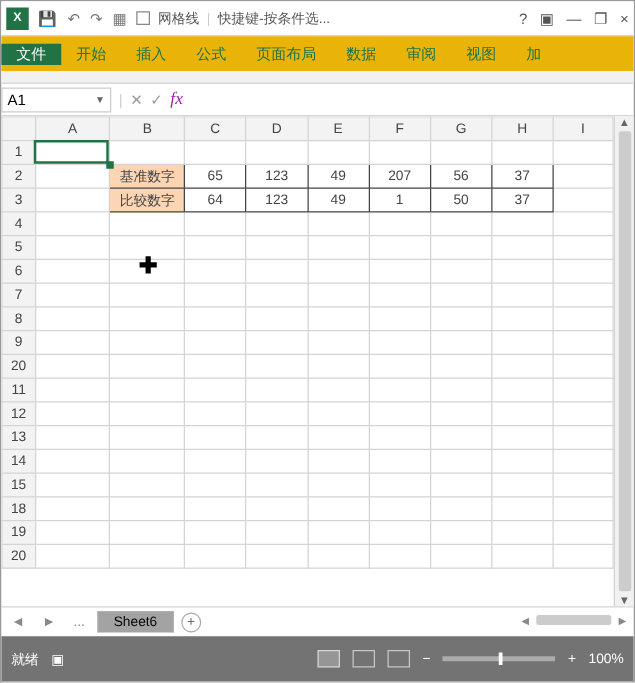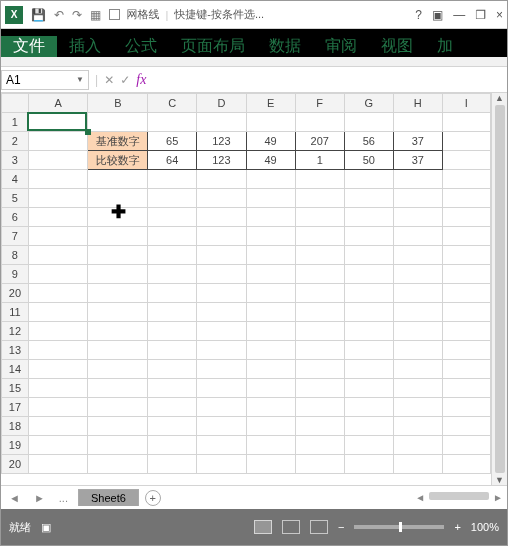--- a/index.html
+++ b/index.html
@@ -5,21 +5,21 @@
 * { box-sizing: border-box; margin: 0; padding: 0; font-family: "Microsoft YaHei", Arial, sans-serif; }
 body { width: 508px; height: 546px; background: #fff; overflow: hidden; border: 1px solid #999; display: flex; flex-direction: column; }
 .titlebar { height: 28px; background: #fff; border-bottom: 1px solid #d4d4d4; display: flex; align-items: center; padding: 0 4px; font-size: 11px; color: #555; }
 .titlebar .app-icon { width: 18px; height: 18px; background: #217346; color: #fff; display: flex; align-items: center; justify-content: center; font-size: 10px; font-weight: bold; margin-right: 8px; }
 .titlebar .qat { display: flex; gap: 8px; align-items: center; }
 .titlebar .qat span { color: #777; font-size: 12px; }
 .titlebar .mid { flex: 1; display: flex; align-items: center; gap: 6px; margin-left: 8px; }
 .titlebar .winctl { display: flex; gap: 10px; align-items: center; }
 .titlebar .winctl span { font-size: 12px; color: #555; cursor: pointer; }
 .check { width: 11px; height: 11px; border: 1px solid #888; display: inline-block; }
-.ribbon-tabs { height: 28px; background: #000000; display: flex; align-items: flex-end; font-size: 16px; }
+.ribbon-tabs { height: 28px; background: #eab308; display: flex; align-items: center; font-size: 12px; }
 .ribbon-tabs .tab { padding: 0 12px; display: flex; align-items: center; color: #217346; cursor: pointer; }
 .ribbon-tabs .tab.file { background: #217346; color: #fff; }
 .ribbon-bottom { height: 10px; background: #f1f1f1; border-bottom: 1px solid #d4d4d4; }
 .namebox-row { height: 26px; display: flex; align-items: center; border-bottom: 1px solid #d4d4d4; padding: 2px 0; gap: 6px; font-size: 12px; }
 .namebox { width: 88px; height: 20px; border: 1px solid #ccc; display: flex; align-items: center; padding: 0 4px; justify-content: space-between; }
 .namebox .dd { font-size: 8px; color: #666; }
 .fx-group { display: flex; align-items: center; gap: 6px; color: #999; }
 .fx-group .fx { font-style: italic; font-family: "Times New Roman", serif; color: #a21caf; font-size: 14px; }
 .fx-group .btn { font-size: 12px; }
 .grid-wrap { flex: 1; display: flex; overflow: hidden; position: relative; }
@@ -73,20 +73,21 @@
     <span>?</span>
     <span>▣</span>
     <span>—</span>
     <span>❐</span>
     <span>×</span>
   </div>
 </div>
 
 <div class="ribbon-tabs">
   <div class="tab file">文件</div>
+  <div class="tab">开始</div>
   <div class="tab">插入</div>
   <div class="tab">公式</div>
   <div class="tab">页面布局</div>
   <div class="tab">数据</div>
   <div class="tab">审阅</div>
   <div class="tab">视图</div>
   <div class="tab">加</div>
 </div>
 <div class="ribbon-bottom"></div>
 
@@ -282,32 +283,20 @@
             <td class="cell"></td>
             <td class="cell"></td>
             <td class="cell"></td>
             <td class="cell"></td>
             <td class="cell"></td>
             <td class="cell"></td>
             <td class="cell"></td>
           </tr>
           <tr>
             <th class="row">15</th>
-            <td class="cell"></td>
-            <td class="cell"></td>
-            <td class="cell"></td>
-            <td class="cell"></td>
-            <td class="cell"></td>
-            <td class="cell"></td>
-            <td class="cell"></td>
-            <td class="cell"></td>
-            <td class="cell"></td>
-          </tr>
-          <tr>
-            <th class="row">17</th>
             <td class="cell"></td>
             <td class="cell"></td>
             <td class="cell"></td>
             <td class="cell"></td>
             <td class="cell"></td>
             <td class="cell"></td>
             <td class="cell"></td>
             <td class="cell"></td>
             <td class="cell"></td>
           </tr>

